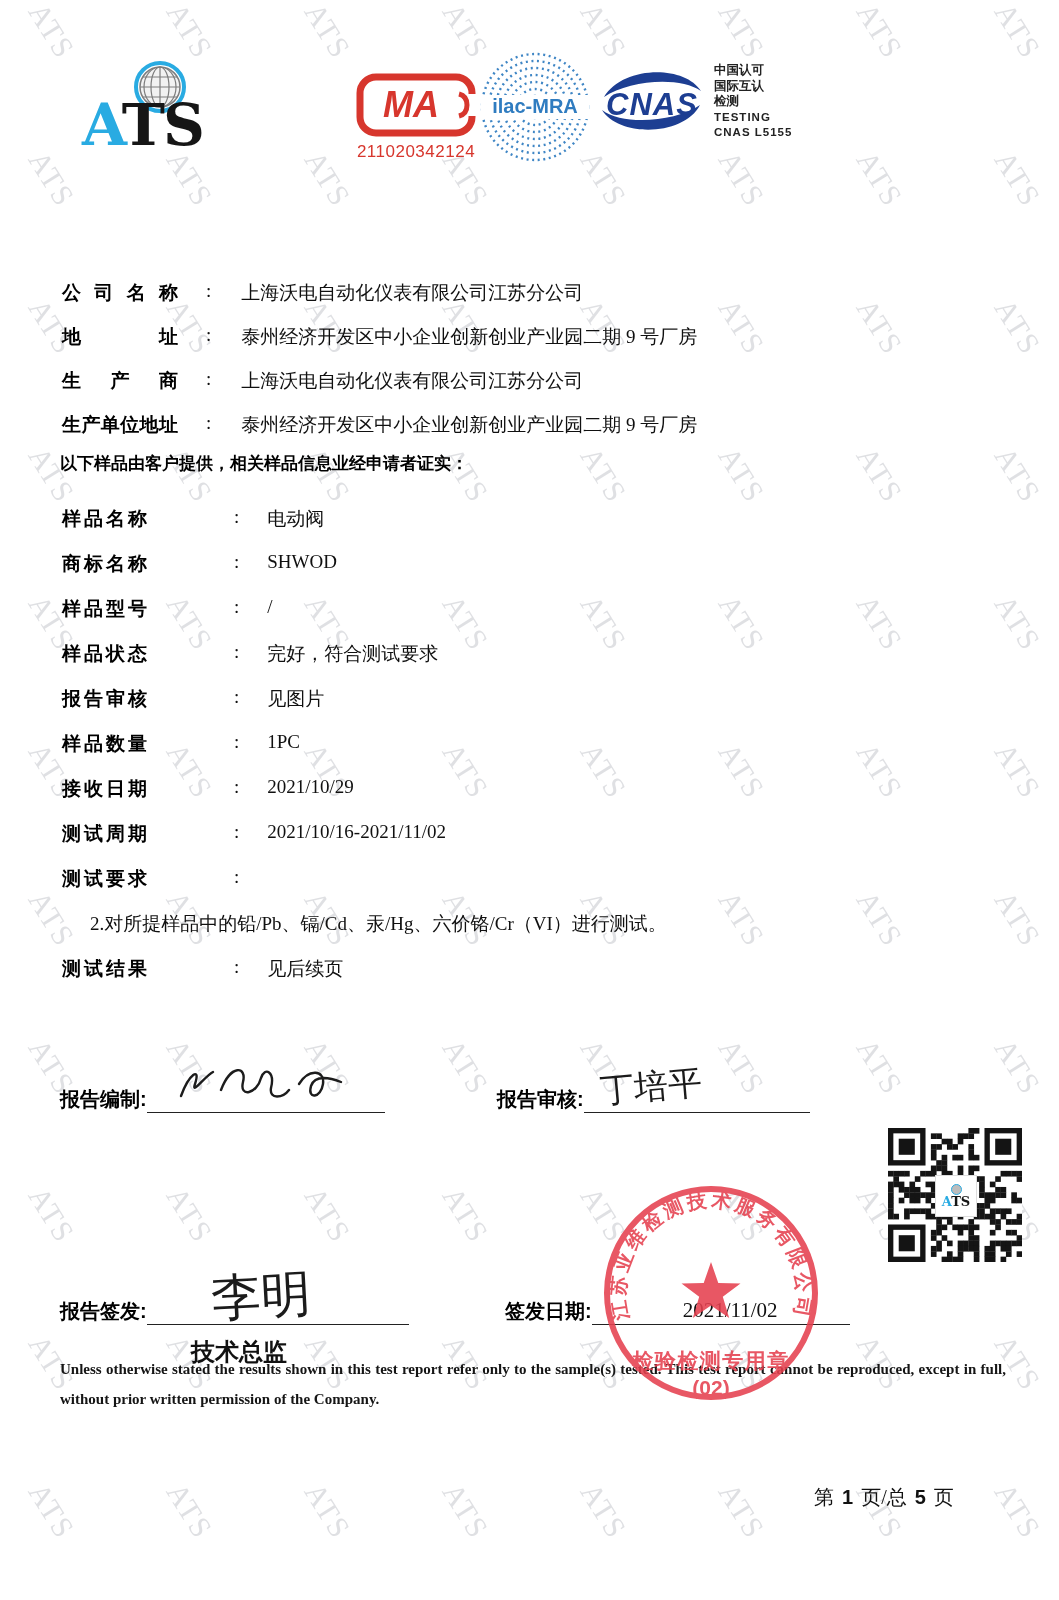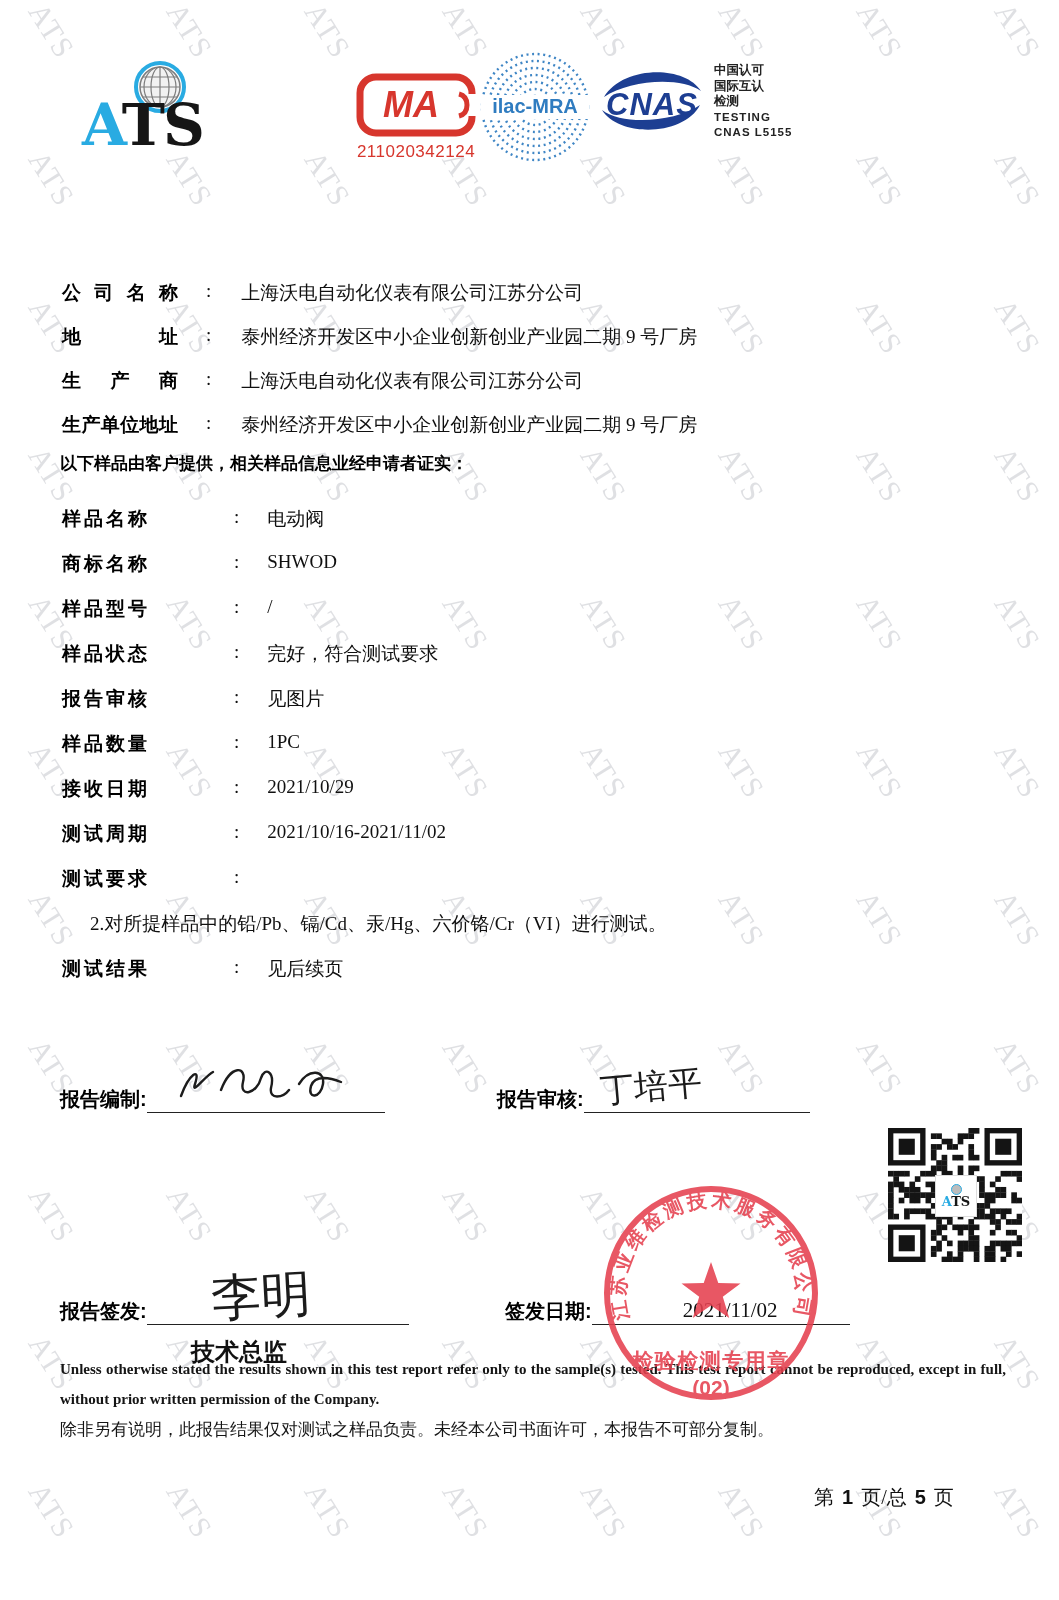--- a/index.html
+++ b/index.html
@@ -548,18 +548,17 @@
       <circle cx="110" cy="117" r="104" fill="none" stroke="#e5404f" stroke-width="6"></circle>
       <polygon points="110,86 117.3,107 139.5,107.4 121.8,120.8 128.2,142.1 110,129.4 91.8,142.1 98.2,120.8 80.5,107.4 102.7,107" fill="#e5404f"></polygon>
       <text font-size="19.5" font-weight="bold" fill="#e5404f" letter-spacing="3.5" font-family="Liberation Serif, serif">
         <textPath href="#stampArc" startOffset="50%" text-anchor="middle">江苏亚维检测技术服务有限公司</textPath>
       </text>
       <text x="110" y="192" text-anchor="middle" font-size="21" font-weight="bold" fill="#e5404f" letter-spacing="1.5" font-family="Liberation Sans, sans-serif">检验检测专用章</text>
       <text x="110" y="219" text-anchor="middle" font-size="21" font-weight="bold" fill="#e5404f" font-family="Liberation Sans, sans-serif">(02)</text>
     </svg>
 
     <div class="foot-en">Unless otherwise stated the results shown in this test report refer only to the sample(s) tested. This test report cannot be reproduced, except in full, without prior written permission of the Company.</div>
-    <div class="foot-cn">除非另有说明，此报告结果仅对测试之样品负责。未经本公司书面许可，本报告不可部分复制。</div>
     <div class="page-num">
       <span>第</span><b>1</b><span>页/总</span><b>5</b><span>页</span>
     </div>
   </div>
 </div>
 
 </body></html>

